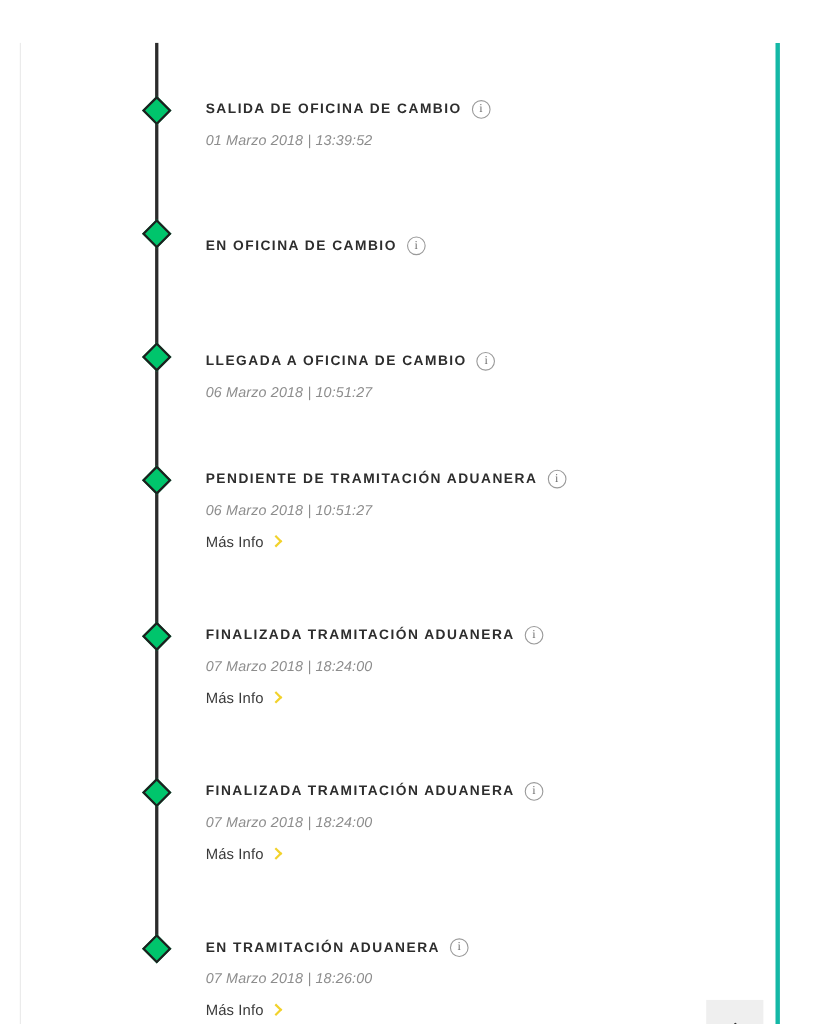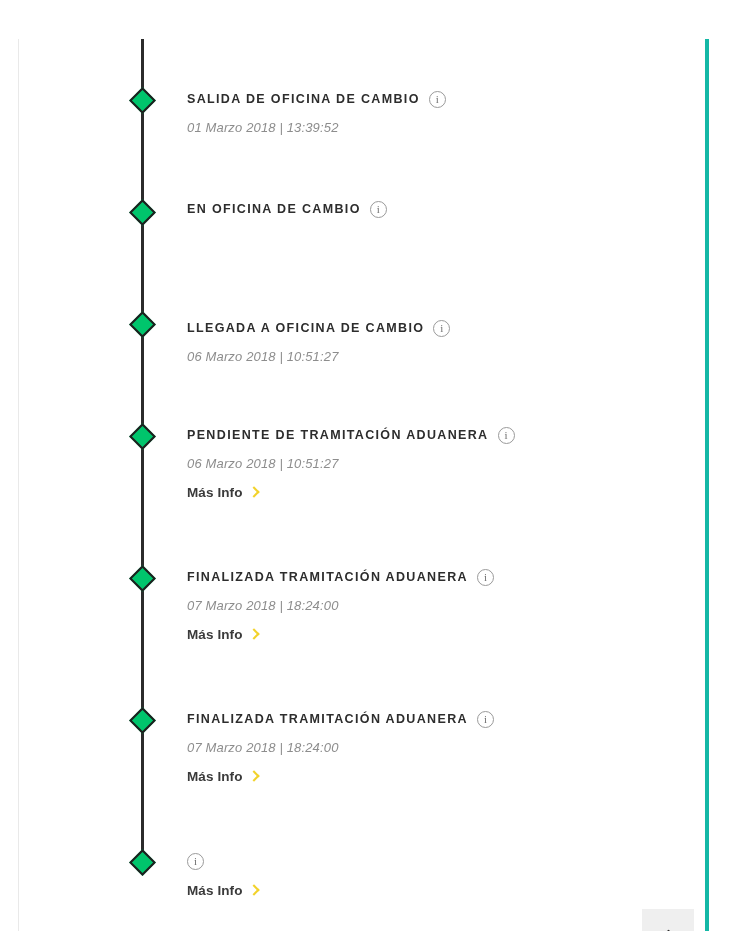--- a/index.html
+++ b/index.html
@@ -93,21 +93,20 @@
     font-style:italic;
   }
 
   .tl-more{
     margin-top:14px;
     display:inline-flex;
     align-items:center;
     gap:7px;
     cursor:pointer;
     text-decoration:none;
-    font-weight:bold;
   }
   .tl-more-label{
     font-size:13.5px;
     color:#3a3a3a;
     letter-spacing:.1px;
     line-height:16px;
   }
   .chev-right{
     display:inline-block;
     width:8px; height:8px;
@@ -156,21 +155,21 @@
             <div class="tl-title">SALIDA DE OFICINA DE CAMBIO</div>
             <div class="info-icon">
               <span>i</span>
             </div>
           </div>
           <div class="tl-date" style="color: rgb(141, 141, 141);">01 Marzo 2018 | 13:39:52</div>
         </div>
       </div>
       <div class="tl-event" style="top: 0px;">
         <div class="tl-marker" style="top: 164px; background: rgb(0, 197, 108); border-color: rgb(30, 30, 30);"></div>
-        <div class="tl-body" style="top: 163px;">
+        <div class="tl-body" style="top: 177px;">
           <div class="tl-title-row">
             <div class="tl-title">EN OFICINA DE CAMBIO</div>
             <div class="info-icon">
               <span>i</span>
             </div>
           </div>
         </div>
       </div>
       <div class="tl-event" style="top: 0px;">
         <div class="tl-marker" style="top: 276px; background: rgb(0, 197, 108); border-color: rgb(30, 30, 30);"></div>
@@ -216,24 +215,25 @@
               <span>i</span>
             </div>
           </div><div class="tl-date" style="color: rgb(141, 141, 141);">07 Marzo 2018 | 18:24:00</div><a class="tl-more" href="#">
             <span class="tl-more-label">Más Info</span>
             <span class="chev-right" style="border-right-color: rgb(242, 210, 43); border-bottom-color: rgb(242, 210, 43);"></span>
           </a></div>
       </div>
       <div class="tl-event" style="top: 0px;">
         <div class="tl-marker" style="top: 814px; background: rgb(0, 197, 108); border-color: rgb(30, 30, 30);"></div>
         <div class="tl-body" style="top: 815px;"><div class="tl-title-row">
-            <div class="info-icon">
-              <span>i</span>
-            </div>
-          </div><a class="tl-more" href="#">
+            <div class="tl-title">EN TRAMITACIÓN ADUANERA</div>
+            <div class="info-icon">
+              <span>i</span>
+            </div>
+          </div><div class="tl-date" style="color: rgb(141, 141, 141);">07 Marzo 2018 | 18:26:00</div><a class="tl-more" href="#">
             <span class="tl-more-label">Más Info</span>
             <span class="chev-right" style="border-right-color: rgb(242, 210, 43); border-bottom-color: rgb(242, 210, 43);"></span>
           </a></div>
       </div>
     </div>
 
   <button id="scroll-top" style="background: rgb(239, 239, 239);">
     <span class="chev-up"></span>
   </button>
 

